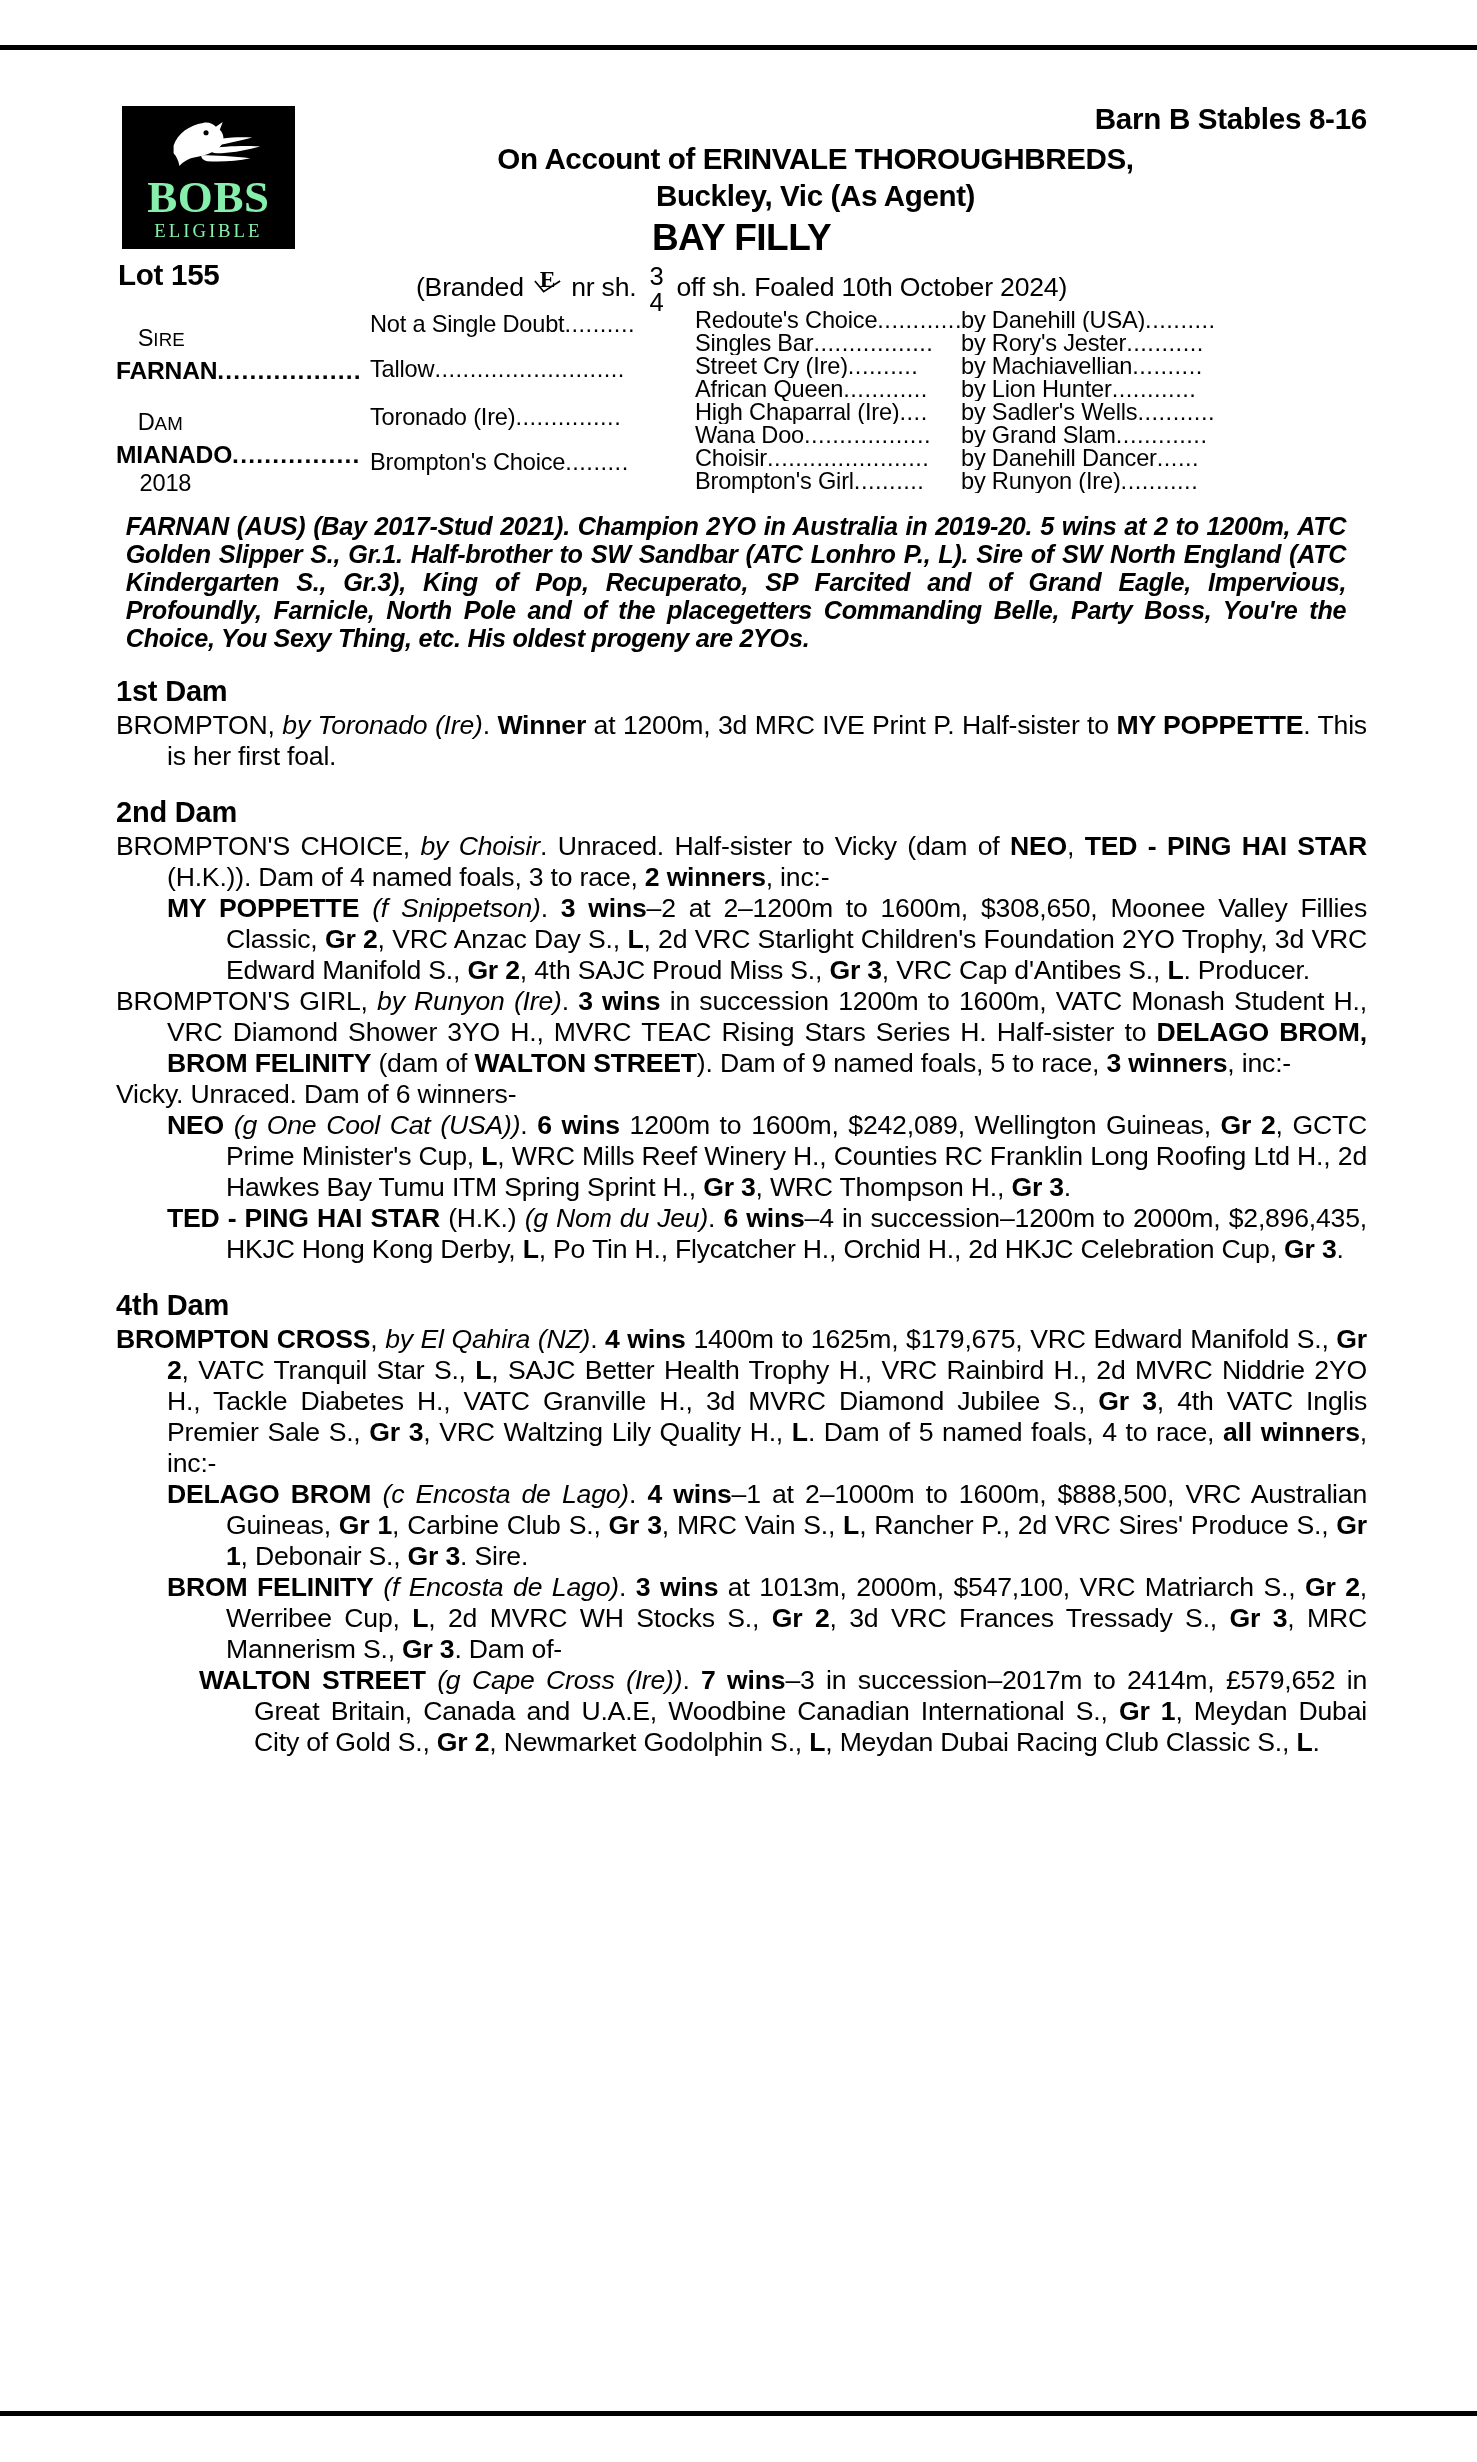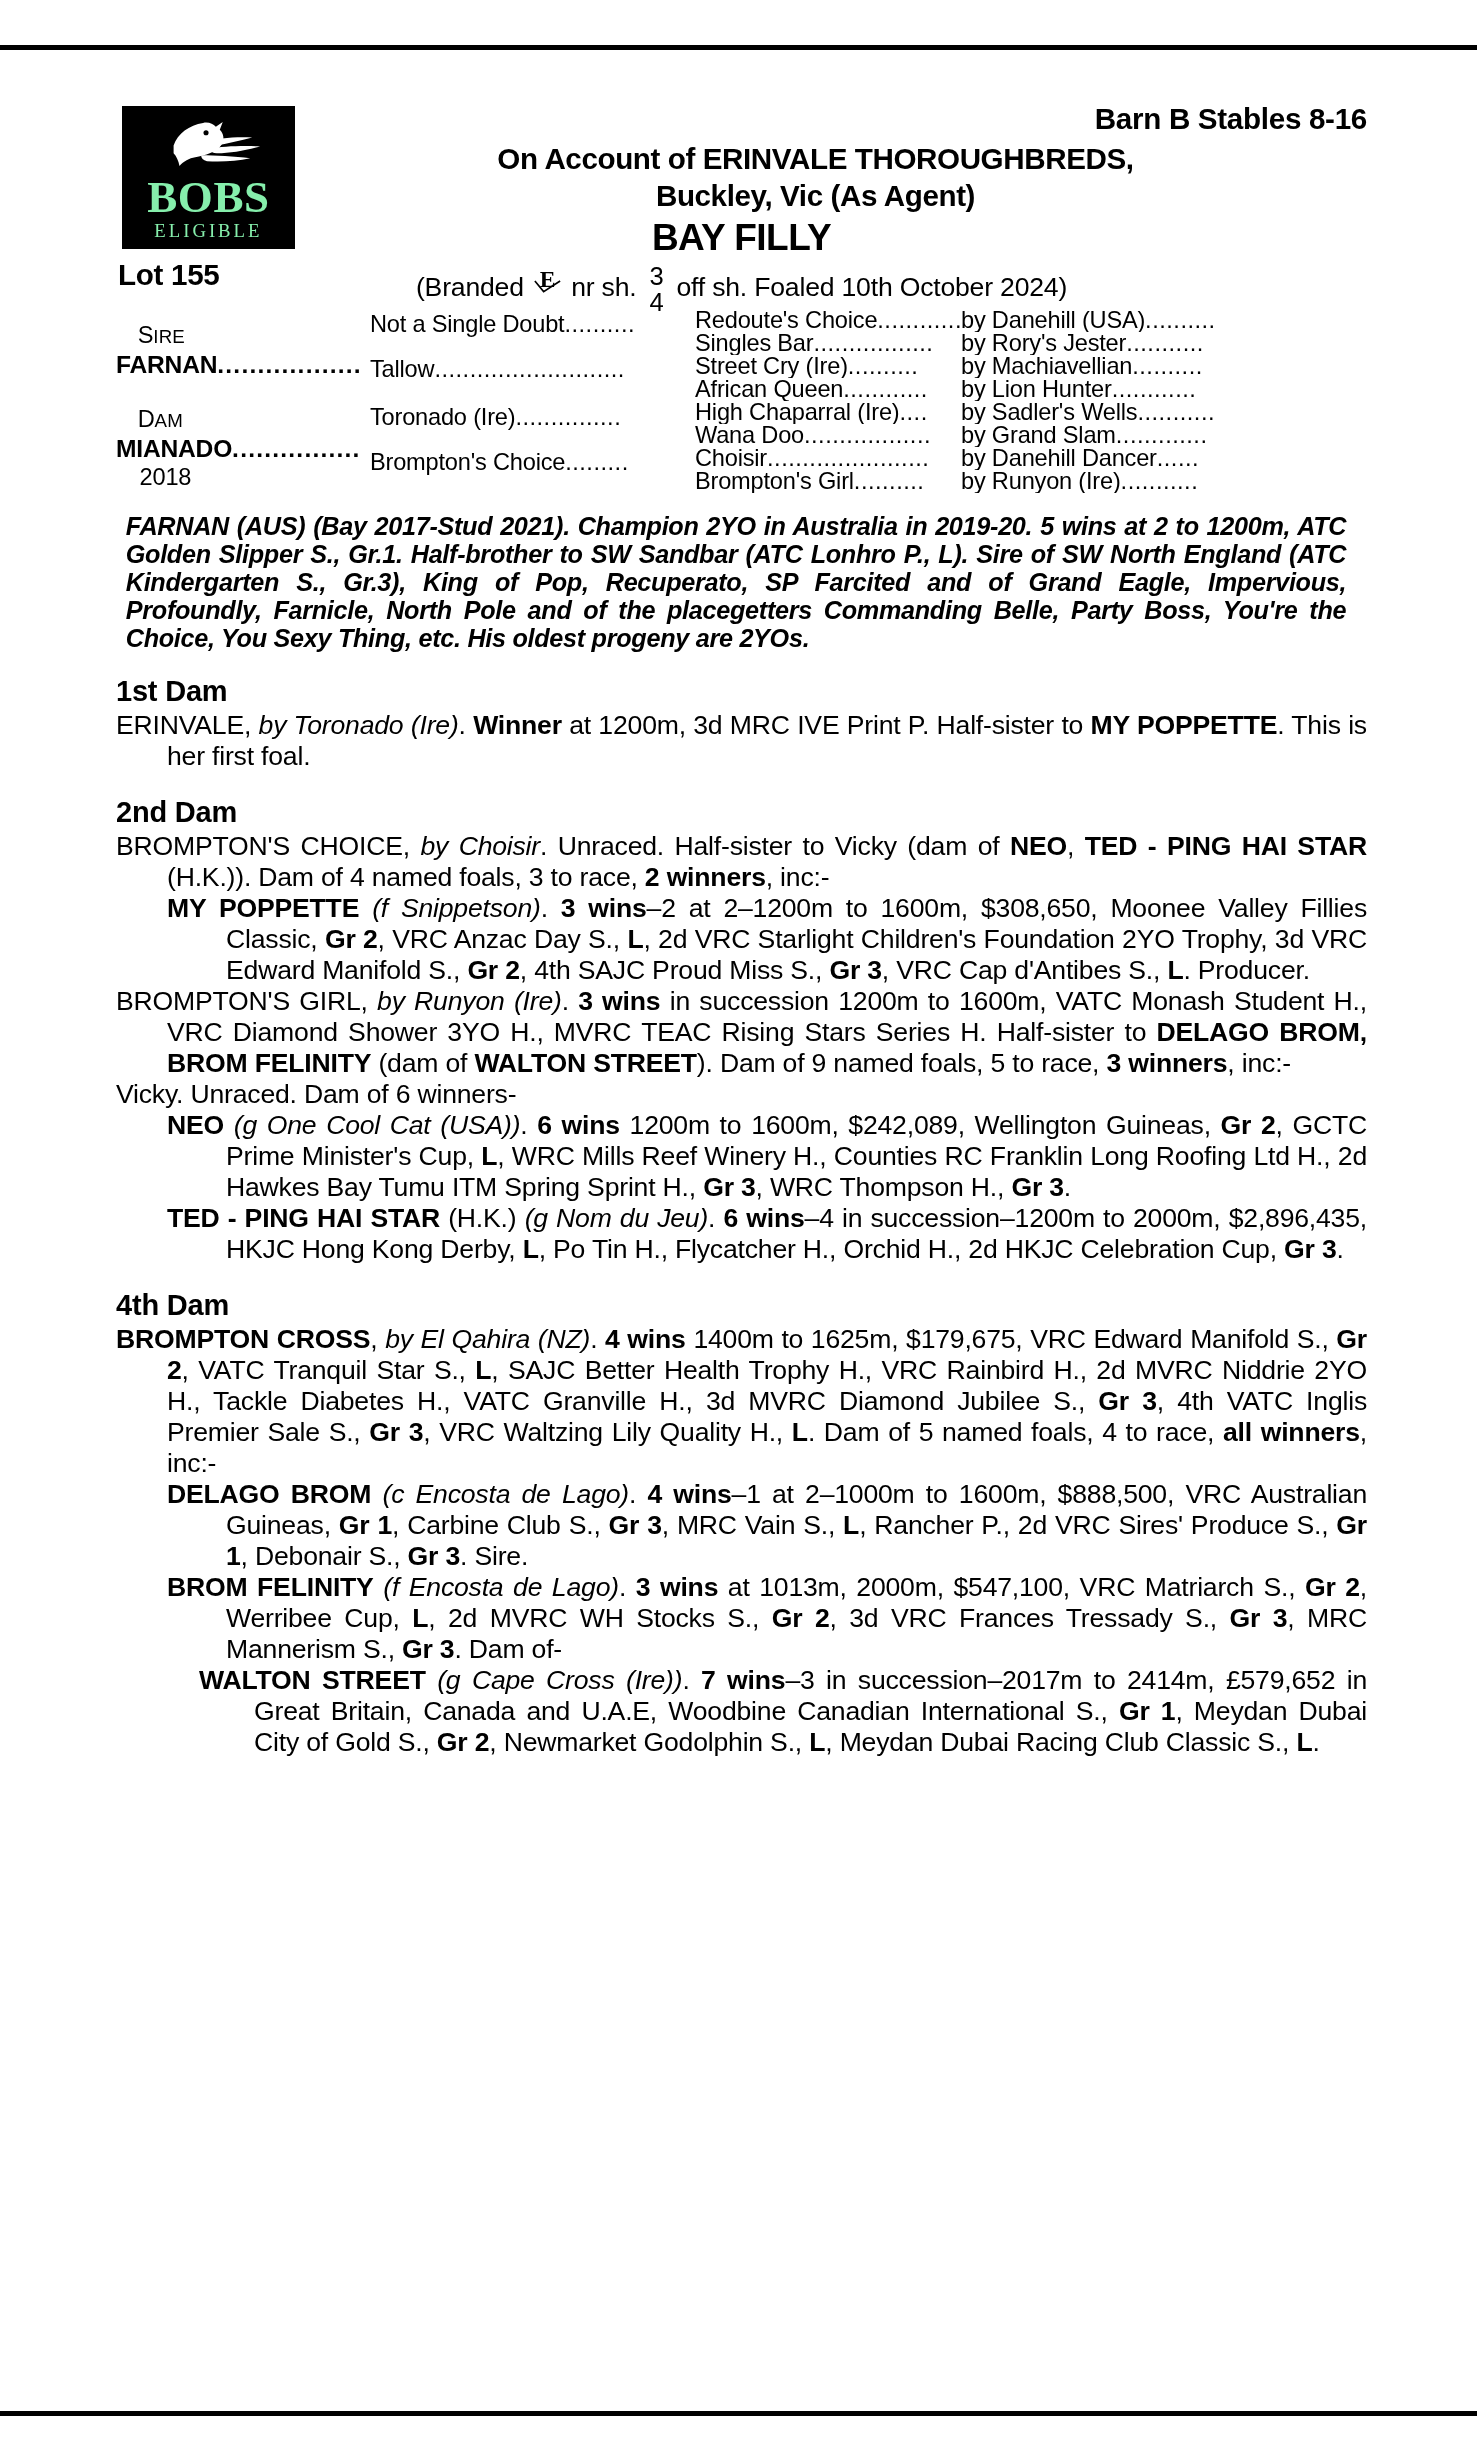--- a/index.html
+++ b/index.html
@@ -195,21 +195,21 @@
   }
   .ped-col1 .grp {
     position: absolute;
     width: 246px;
   }
   .ped-col1 .grp.sire { top: 9.9px; }
   .ped-col1 .grp.dam  { top: 94px; }
   .ped-label {
     font-size: 21.7px;
     padding-left: 21.7px;
-    line-height: 29px;
+    line-height: 35px;
   }
   .ped-label .sc-first { font-size: 23.6px; }
   .ped-label .sc-rest { font-size: 18.7px; letter-spacing: 0.2px; }
   .ped-name {
     font-weight: 700;
     font-size: 24.6px;
     line-height: 28.6px;
     letter-spacing: -0.2px;
     white-space: nowrap;
     overflow: hidden;
@@ -417,21 +417,21 @@
         <div class="r"><span>by Grand Slam</span><span class="dt">.............</span></div>
         <div class="r"><span>by Danehill Dancer</span><span class="dt">......</span></div>
         <div class="r"><span>by Runyon (Ire)</span><span class="dt">...........</span></div>
       </div>
     </div>
 
     <div class="sire-summary">FARNAN (AUS) (Bay 2017-Stud 2021). Champion 2YO in Australia in 2019-20. 5 wins at 2 to 1200m, ATC Golden Slipper S., Gr.1. Half-brother to SW Sandbar (ATC Lonhro P., L). Sire of SW North England (ATC Kindergarten S., Gr.3), King of Pop, Recuperato, SP Farcited and of Grand Eagle, Impervious, Profoundly, Farnicle, North Pole and of the placegetters Commanding Belle, Party Boss, You're the Choice, You Sexy Thing, etc. His oldest progeny are 2YOs.</div>
 
     <div class="dam-head">1st Dam</div>
     <div class="para hang-1">
-      <span>ERINVALE,</span>
+      <span>BROMPTON,</span>
       <i>by Toronado (Ire)</i><span>. </span><b>Winner</b><span> at 1200m, 3d MRC IVE Print P. Half-sister to </span><b>MY POPPETTE</b><span>. This is her first foal.</span>
     </div>
 
     <div class="dam-head">2nd Dam</div>
     <div class="para hang-1">
       <span>BROMPTON'S CHOICE,</span>
       <i>by Choisir</i><span>. Unraced. Half-sister to Vicky (dam of </span><b>NEO</b><span>, </span><b>TED - PING HAI STAR</b><span> (H.K.)). Dam of 4 named foals, 3 to race, </span><b>2 winners</b><span>, inc:-</span>
     </div>
     <div class="para hang-2">
       <b>MY POPPETTE</b>

